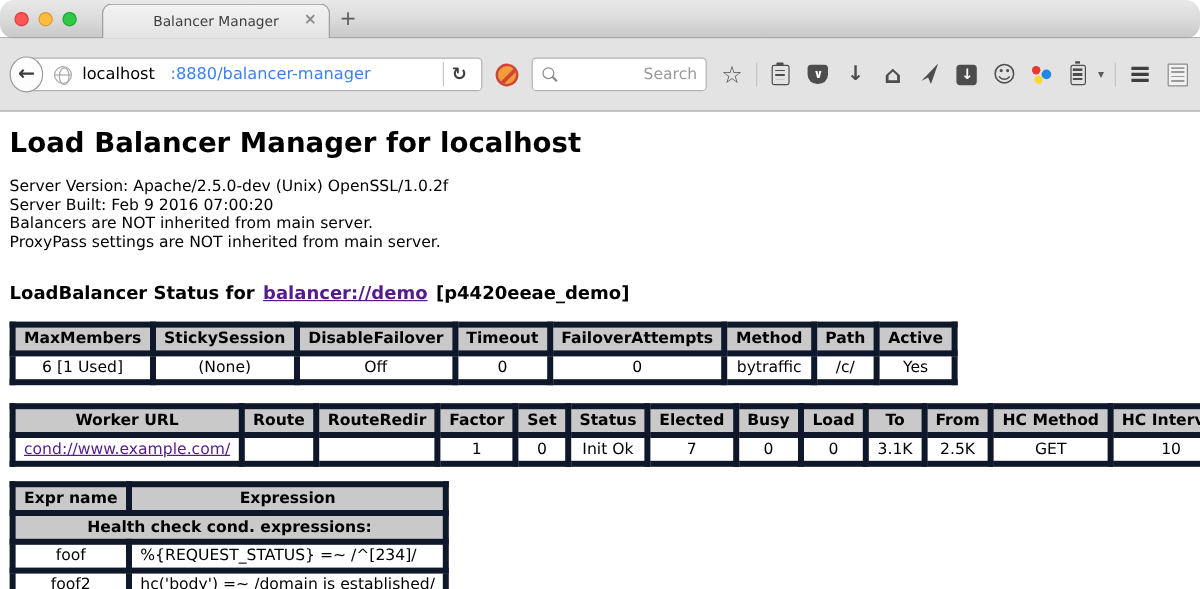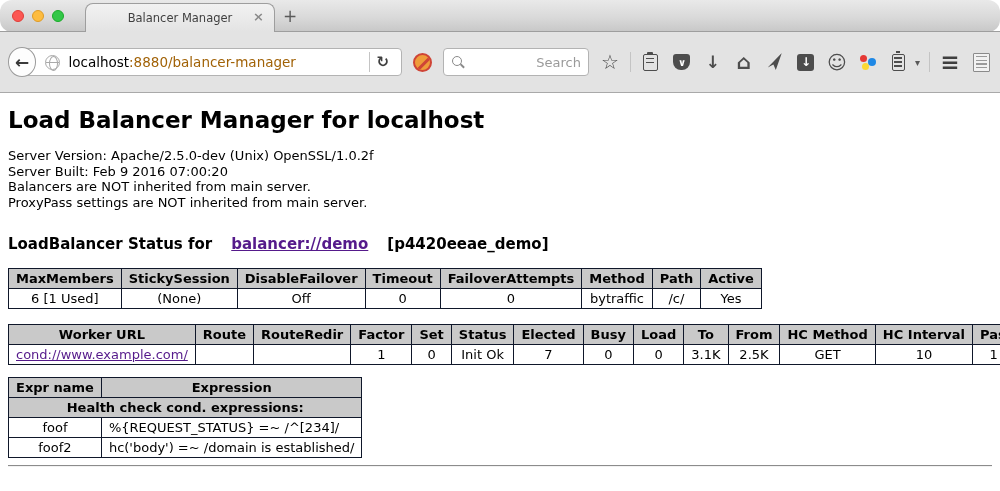--- a/index.html
+++ b/index.html
@@ -29,21 +29,21 @@
               display:flex; align-items:center; justify-content:center; font-size:17px; font-weight:bold;
               color:#3a3a3a; z-index:2; margin-right:-16px; }
   .url-bar { width:402px; height:28px; background:#fff; border:1px solid #b3b3b3; border-radius:4px;
              display:flex; align-items:center; padding:0 6px 0 24px; }
   .globe { width:15px; height:15px; border:1px solid #a9a9a9; border-radius:50%; position:relative; flex:0 0 auto; }
   .globe::before { content:""; position:absolute; left:3px; top:0; width:7px; height:13px;
                    border:1px solid #a9a9a9; border-radius:50%; }
   .globe::after  { content:""; position:absolute; left:0; top:6px; width:13px; height:1px; background:#a9a9a9; }
   .url-text { margin-left:8px; font-size:13.5px; white-space:nowrap; }
   .url-domain { color:#000; }
-  .url-path { color:#a16207; }
+  .url-path { color:#3b82f6;margin-left:13px; }
   .url-spacer { flex:1; }
   .vsep { width:1px; height:20px; background:#c4c4c4; }
   .reload { font-size:15px; color:#3f3f3f; font-weight:bold; padding:0 6px; }
 
   .blocked { width:19px; height:19px; border-radius:50%; background:#ef9c3a; border:2px solid #cf4436;
              position:relative; margin:0 11px; flex:0 0 auto; overflow:hidden; }
   .blocked::before { content:""; position:absolute; left:-3px; top:7px; width:24px; height:2.5px;
                      background:#cf4436; transform:rotate(-45deg); }
 
   .search-bar { width:148px; height:28px; background:#fff; border:1px solid #b3b3b3; border-radius:4px;
@@ -87,26 +87,26 @@
   .caret { font-size:10px; color:#5a5a5a; margin-left:-4px; }
   .hamburger { font-size:23px; font-weight:bold; color:#3f3f3f; }
   .page-icon { width:17px; height:19px; border:1px solid #8b8b8b; background:#f2f2f2; position:relative; border-radius:1px; }
   .page-icon::after { content:""; position:absolute; left:2px; top:2px; width:11px; height:13px;
        background:repeating-linear-gradient(#9a9a9a 0 1.5px, transparent 1.5px 3.5px); }
 
   
   .page { background:#fff; padding:8px 8px 0 8px; }
   h1.page-title { font-size:23px; font-weight:bold; color:#000; margin:6px 0 15px 0; letter-spacing:0; }
   .info { font-size:13px; line-height:15.5px; color:#000; }
-  h3.status-heading { font-size:15px; font-weight:bold; margin:25px 0 15px 0; display:flex; gap:19px; align-items:baseline; }
+  h3.status-heading { font-size:15px; font-weight:bold; margin:25px 0 15px 0; display:flex; gap:7px; align-items:baseline; }
   a.lnk { color:#551a8b; text-decoration:underline; }
   h3.status-heading a.lnk { font-weight:bold; }
 
   table { border-collapse:collapse; font-size:13px; }
-  th, td { border:1px solid #0f172a; padding:2px 7px; text-align:center; white-space:nowrap;margin-left:29px; }
+  th, td { border:5px solid #0f172a; padding:2px 7px; text-align:center; white-space:nowrap;margin-left:29px; }
   th { background:#c9c9c9; font-weight:bold; }
   td.cell-left { text-align:left; }
   .tbl-balancer { margin-bottom:15px; }
   .tbl-worker { margin-bottom:12px; }
   .tbl-health td.expr { text-align:left; }
   hr.bottom-rule { border:none; border-top:1px solid #8c8c8c; border-bottom:1px solid #f2f2f2; margin-top:7px; }
 </style>
 </head>
 <body>
 

